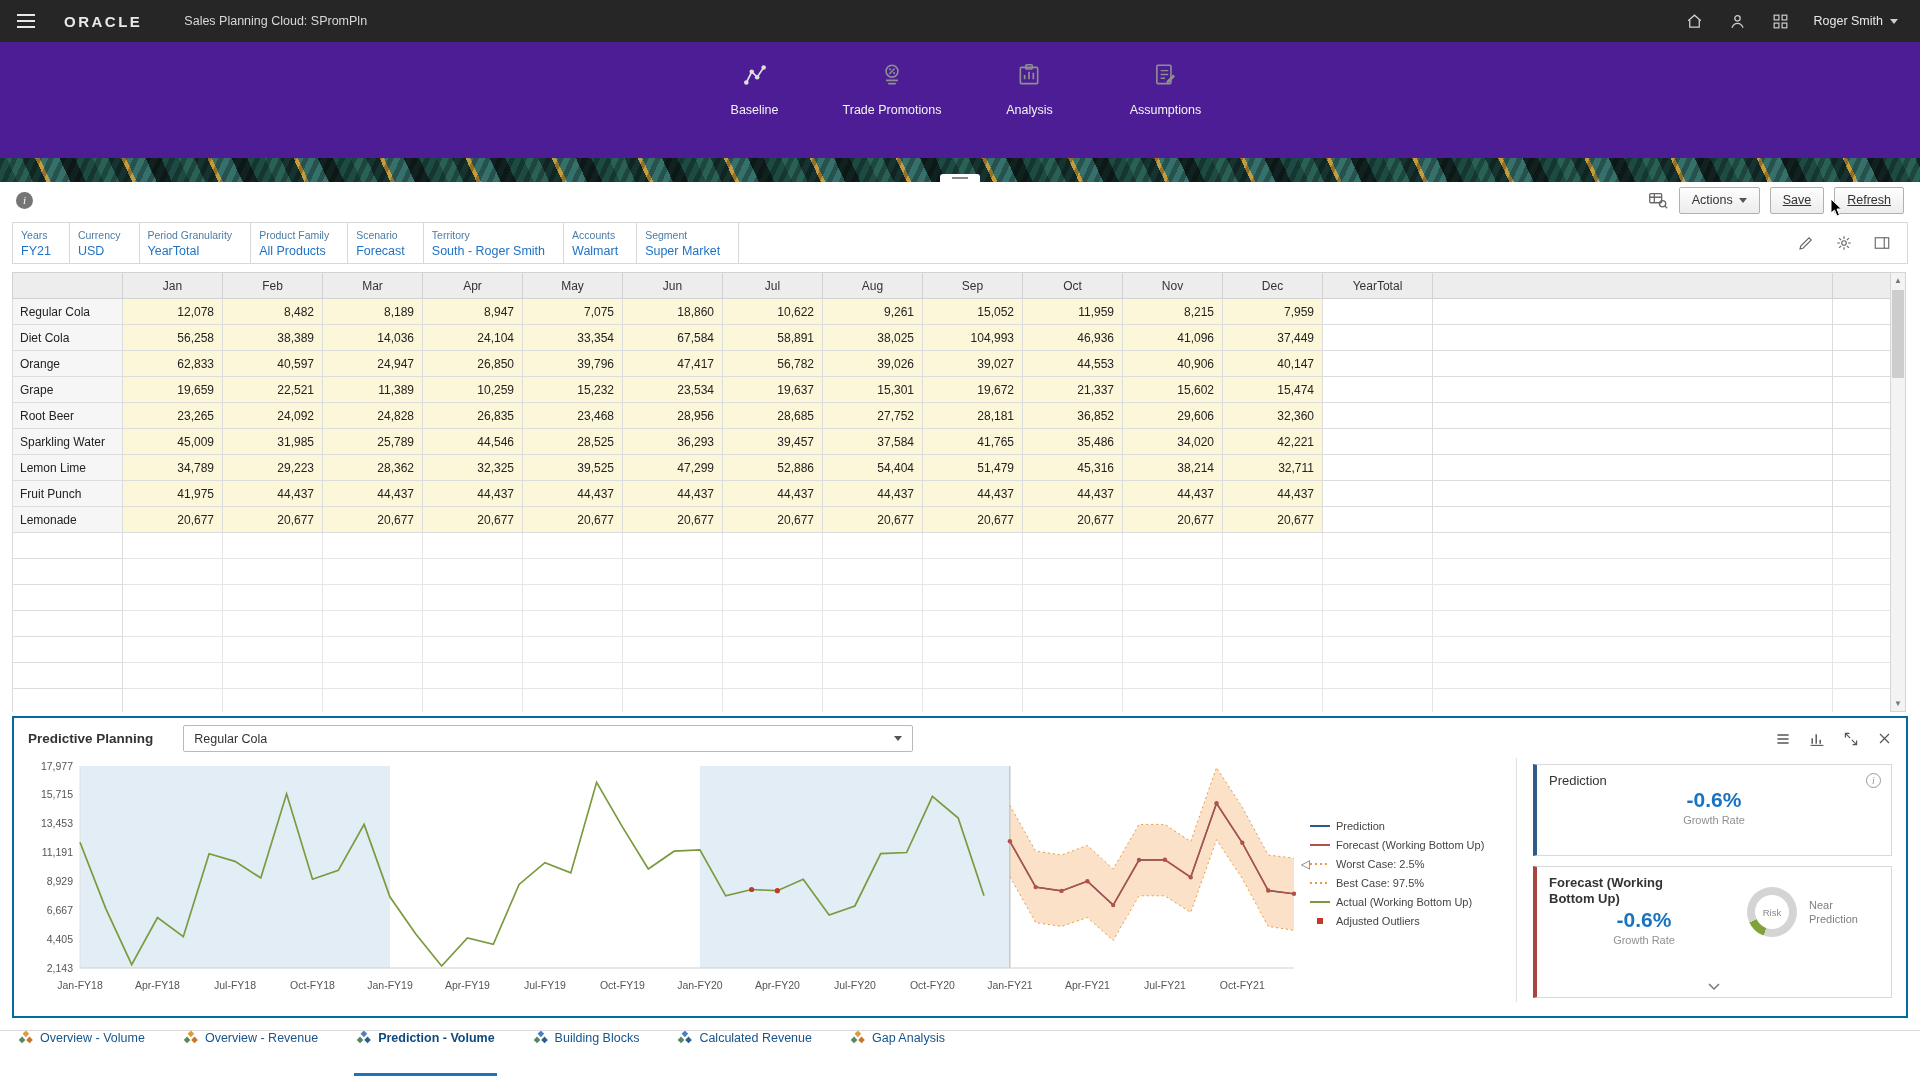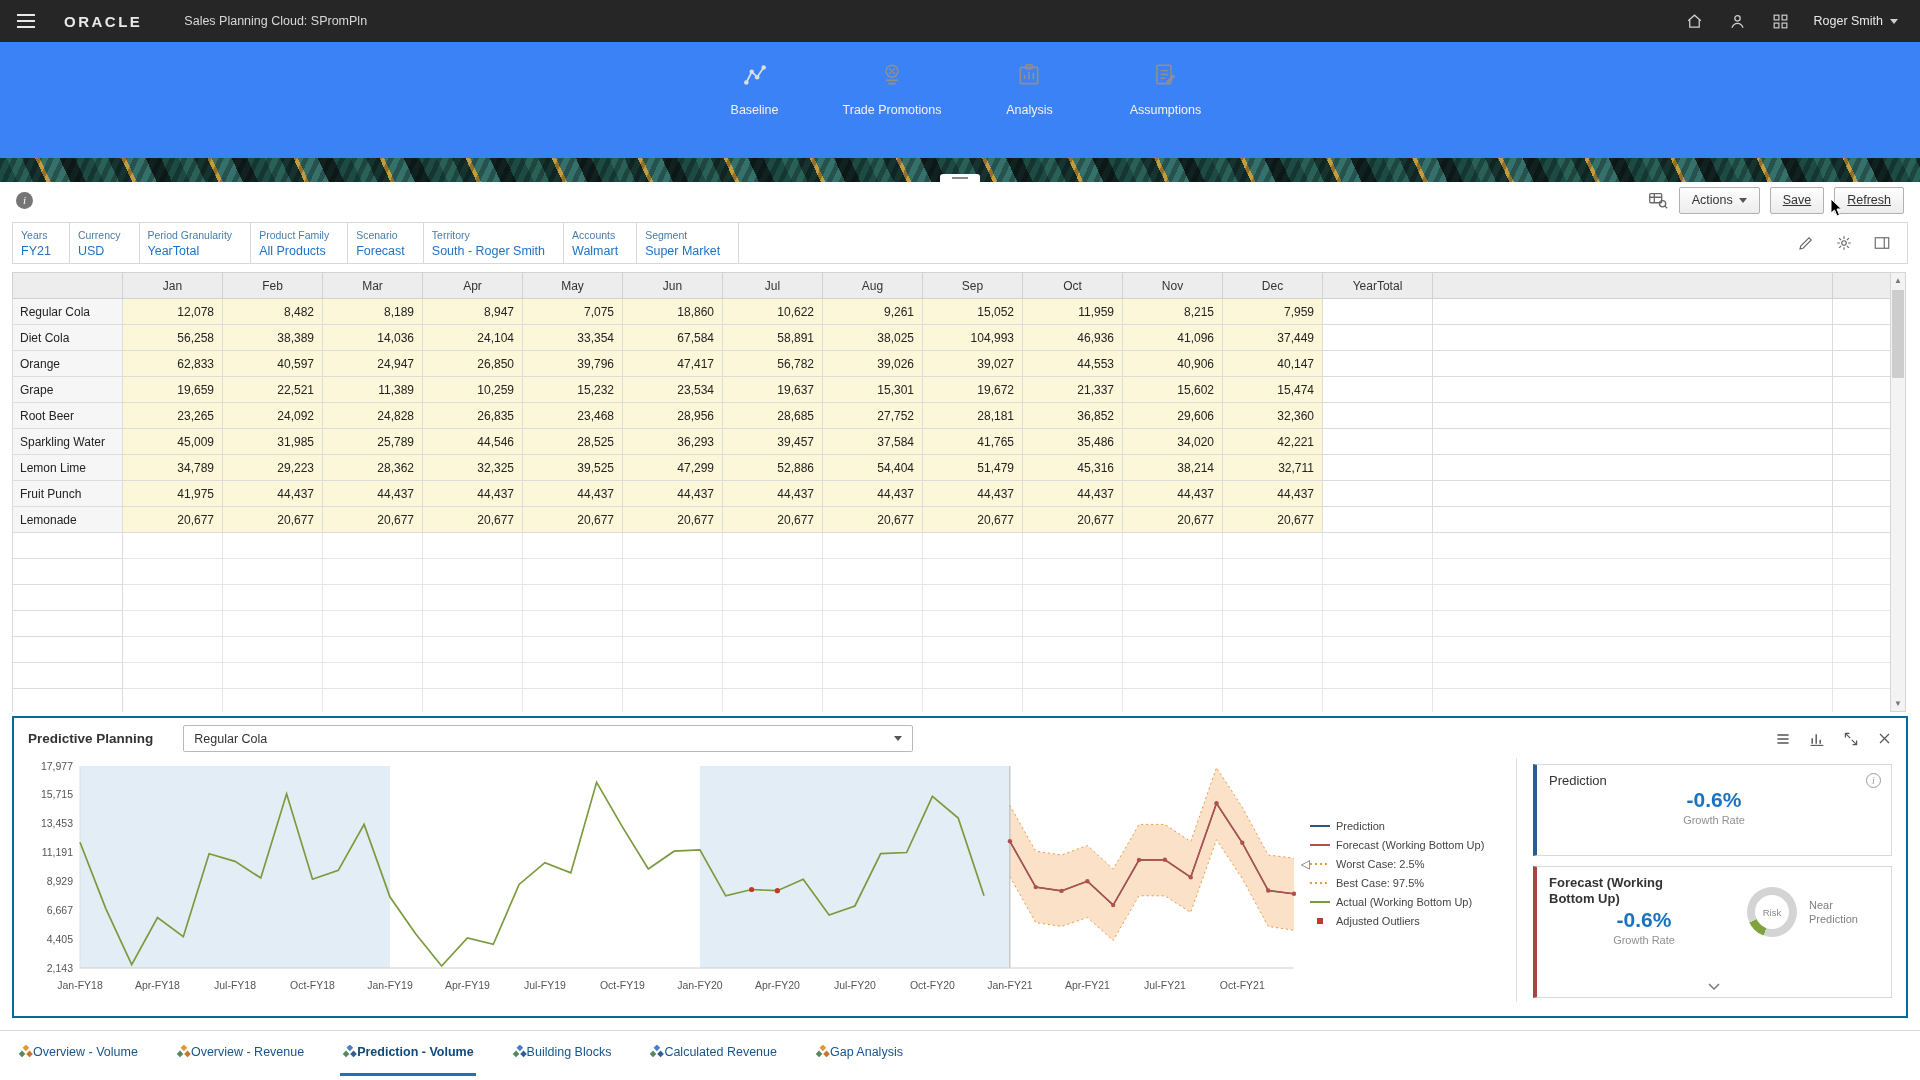--- a/index.html
+++ b/index.html
@@ -13,21 +13,21 @@
   .hamburger .bars::before, .hamburger .bars::after { content:""; position:absolute; left:0; width:18px; height:2px; background:#e8e8e8; }
   .hamburger .bars::before { top:-6px; } .hamburger .bars::after { top:6px; }
   .brand { color:#e9e9e9; font-weight:bold; font-size:15px; letter-spacing:2.5px; margin-left:12px; }
   .app-title { color:#d8d8d8; font-size:12.5px; margin-left:42px; }
   .top-right { margin-left:auto; display:flex; align-items:center; gap:24px; padding-right:22px; }
   .top-ic { display:flex; align-items:center; cursor:pointer; }
   .user-menu { color:#e9e9e9; font-size:12.5px; display:flex; align-items:center; gap:7px; cursor:pointer; }
   .caret-w { width:0; height:0; border-left:4px solid transparent; border-right:4px solid transparent; border-top:5px solid #cfcfcf; }
 
   
-  .navstrip { height:116px; background:#3b82f6; display:flex; justify-content:center; }
+  .navstrip { height:116px; background:#4c1d95; display:flex; justify-content:center; }
   .nav-items { display:flex; gap:40px; padding-top:20px; }
   .nav-item { display:flex; flex-direction:column; align-items:center; gap:11px; min-width:96px; cursor:pointer; color:#8f8f8f; }
   .nav-item.active { color:#dedede; }
   .nav-label { color:#f2f2f2; font-size:12.5px; }
 
   
   .banner { height:24px; position:relative;
     background:
       repeating-linear-gradient(115deg, rgba(0,0,0,.28) 0 5px, rgba(255,255,255,0) 5px 11px),
       repeating-linear-gradient(65deg, #1d4a43 0 16px, #2a6156 16px 30px, #16332f 30px 42px, #c79b3a 42px 46px, #35706a 46px 64px, #10211f 64px 78px);
@@ -107,21 +107,21 @@
     background:conic-gradient(from 200deg, #7fa33a 0 45deg, #d4d4d4 45deg 360deg); }
   .gauge::after { content:""; position:absolute; inset:8px; background:#fff; border-radius:50%; }
   .gauge-label { position:absolute; inset:0; display:flex; align-items:center; justify-content:center;
     font-size:9.5px; color:#8a8a8a; z-index:1; }
   .near-label { font-size:11px; color:#808080; width:70px; line-height:1.3; }
   .fc-chevron { position:absolute; bottom:2px; left:50%; transform:translateX(-50%); cursor:pointer; }
 
   
   .tabbar { margin-top:12px; border-top:1px solid #d9d9d9; height:46px; display:flex; align-items:stretch;
     padding-left:16px; gap:34px; background:#fff; }
-  .tab { display:flex; align-items:center; font-size:12.5px; color:#17558c; cursor:pointer;
+  .tab { display:flex; gap:7px; font-size:12.5px; color:#17558c; cursor:pointer;
     border-bottom:3px solid transparent; padding:0 2px; }
   .tab.active { border-bottom-color:#1a73c0; font-weight:bold; color:#0d4a7e; }
 
   .cursor { position:absolute; left:1830px; top:198px; z-index:60; pointer-events:none; }
 </style>
 </head>
 <body>
 
 <header class="topbar">
   <div class="hamburger">

